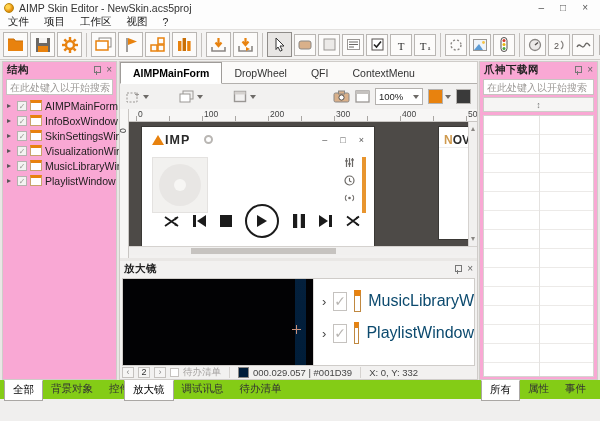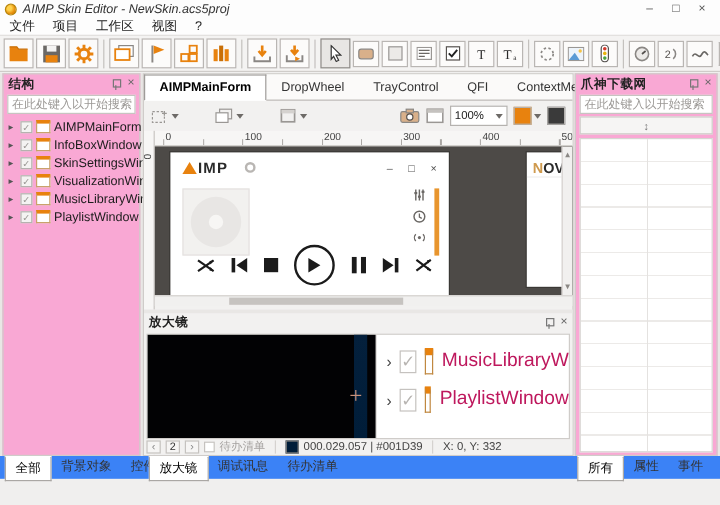--- a/index.html
+++ b/index.html
@@ -7,21 +7,21 @@
     font-family:"Liberation Sans","DejaVu Sans",sans-serif; font-size:11px; color:#222;
     background:#f0efee; }
   .app { position:absolute; inset:0; width:600px; height:421px; background:#f0efee; }
 
   
   .titlebar { position:absolute; top:0; left:0; right:0; height:15px; background:#fdfdfd;
     display:flex; align-items:center; padding:0 4px; }
   .app-icon { width:10px; height:10px; border-radius:50%;
     background:radial-gradient(circle at 35% 35%, #ffd24d 0 25%, #e8920e 60%, #c96f06 100%);
     border:1px solid #b8860b; margin-right:5px; flex:0 0 auto; }
-  .title-text { font-size:10.5px; color:#333; white-space:nowrap;font-style:italic; }
+  .title-text { font-size:10.5px; color:#333; white-space:nowrap; }
   .win-controls { margin-left:auto; display:flex; gap:16px; padding-right:8px; color:#555;
     font-size:10px; }
   .win-controls span { cursor:default; line-height:15px; }
 
   
   .menubar { position:absolute; top:15px; left:0; right:0; height:14px; background:#fdfdfd;
     display:flex; align-items:center; gap:15px; padding-left:8px; font-size:10.5px; color:#222; }
 
   
   .toolbar { position:absolute; top:29px; left:0; right:0; height:31px; background:#f4f3f2;
@@ -156,21 +156,21 @@
     background:#c9917a; }
   .mag-cross::after { content:""; position:absolute; left:0; top:4px; width:9px; height:1px;
     background:#c9917a; }
   .mag-list { flex:1; border-left:1px solid #dcdad8; padding:6px 0 0 8px; overflow:hidden; }
   .mag-row { display:flex; align-items:center; gap:7px; height:32px; }
   .mag-arrow { font-size:13px; color:#444; }
   .mag-check { width:19px; height:19px; border:1px solid #c5c2bf; color:#b7b4b1;
     font-size:14px; line-height:17px; text-align:center; }
   .mag-icon { width:24px; height:22px; background:#fff; border:1px solid #c08840;
     border-top:6px solid #e8820e; }
-  .mag-label { font-size:16px; color:#be185d; white-space:nowrap; }
+  .mag-label { font-size:16px; color:#0c4a6e; white-space:nowrap; }
 
   .mag-status { position:absolute; left:2px; right:2px; bottom:0; height:13px;
     display:flex; align-items:center; gap:4px; font-size:9.5px; color:#444; }
   .pager-btn { width:12px; height:11px; border:1px solid #c5c2bf; background:#f6f5f4;
     text-align:center; line-height:9px; font-size:9px; color:#888; }
   .mini-check { width:9px; height:9px; border:1px solid #c5c2bf; background:#fff; }
   .gray-label { color:#a5a2a0; }
   .status-sep { width:1px; height:11px; background:#d5d2cf; margin:0 4px; }
   .navy-swatch { width:11px; height:11px; border:1px solid #8a8784; background:#001d39; }
 
@@ -178,21 +178,21 @@
   .prop-grid-header { margin:2px 3px 0; height:15px; background:#f6f5f4;
     border:1px solid #cfccc9; display:flex; align-items:center; justify-content:center;
     color:#777; font-size:9px; }
   .prop-grid { position:absolute; left:3px; right:3px; top:53px; bottom:2px; background:#fff;
     border:1px solid #d7d4d1;
     background-image:
       linear-gradient(90deg,transparent 0 55px,#e4e2e0 55px 56px,transparent 56px),
       repeating-linear-gradient(180deg,#fff 0 18px,#eceae8 18px 19px); }
 
   
-  .bottom-tabs { position:absolute; top:380px; left:0; right:0; height:19px; background:#3b82f6; }
+  .bottom-tabs { position:absolute; top:380px; left:0; right:0; height:19px; background:#84cc16; }
   .btab-group { position:absolute; top:0; display:flex; align-items:flex-start; }
   .btab { padding:2px 8px 3px; font-size:10.5px; color:#333; }
   .btab.active { background:#fff; border:1px solid #aaa7a4; border-top:1px solid #fff;
     font-weight:normal; color:#000; }
 
   
   .footer { position:absolute; top:399px; left:0; right:0; height:22px; background:#e8860d;
     display:flex; align-items:center; justify-content:flex-end; padding-right:6px; }
   .watermark { font-weight:bold; font-size:15px; color:#b56605; letter-spacing:1px; }
 
@@ -423,21 +423,20 @@
           <span class="tw-icon"></span>
           <span class="tw-label">PlaylistWindow</span>
         </div>
       </div>
     </div>
 
     <div class="center">
       <div class="doc-tabs">
         <span class="doc-tab active">AIMPMainForm</span>
         <span class="doc-tab">DropWheel</span>
-        <span class="doc-tab">TrayControl</span>
         <span class="doc-tab">QFI</span>
         <span class="doc-tab">ContextMenu</span>
       </div>
 
       <div class="canvas-toolbar">
         <span class="ct-combo">
           <svg width="14" height="13" viewBox="0 0 14 13">
               <rect x="1" y="3" width="10" height="9" fill="none" stroke="#9a9794" stroke-dasharray="2 1.5"></rect>
               <line x1="11" y1="2.5" x2="11" y2="6.5" stroke="#9a9794"></line>
               <line x1="9" y1="4.5" x2="13" y2="4.5" stroke="#9a9794"></line>

